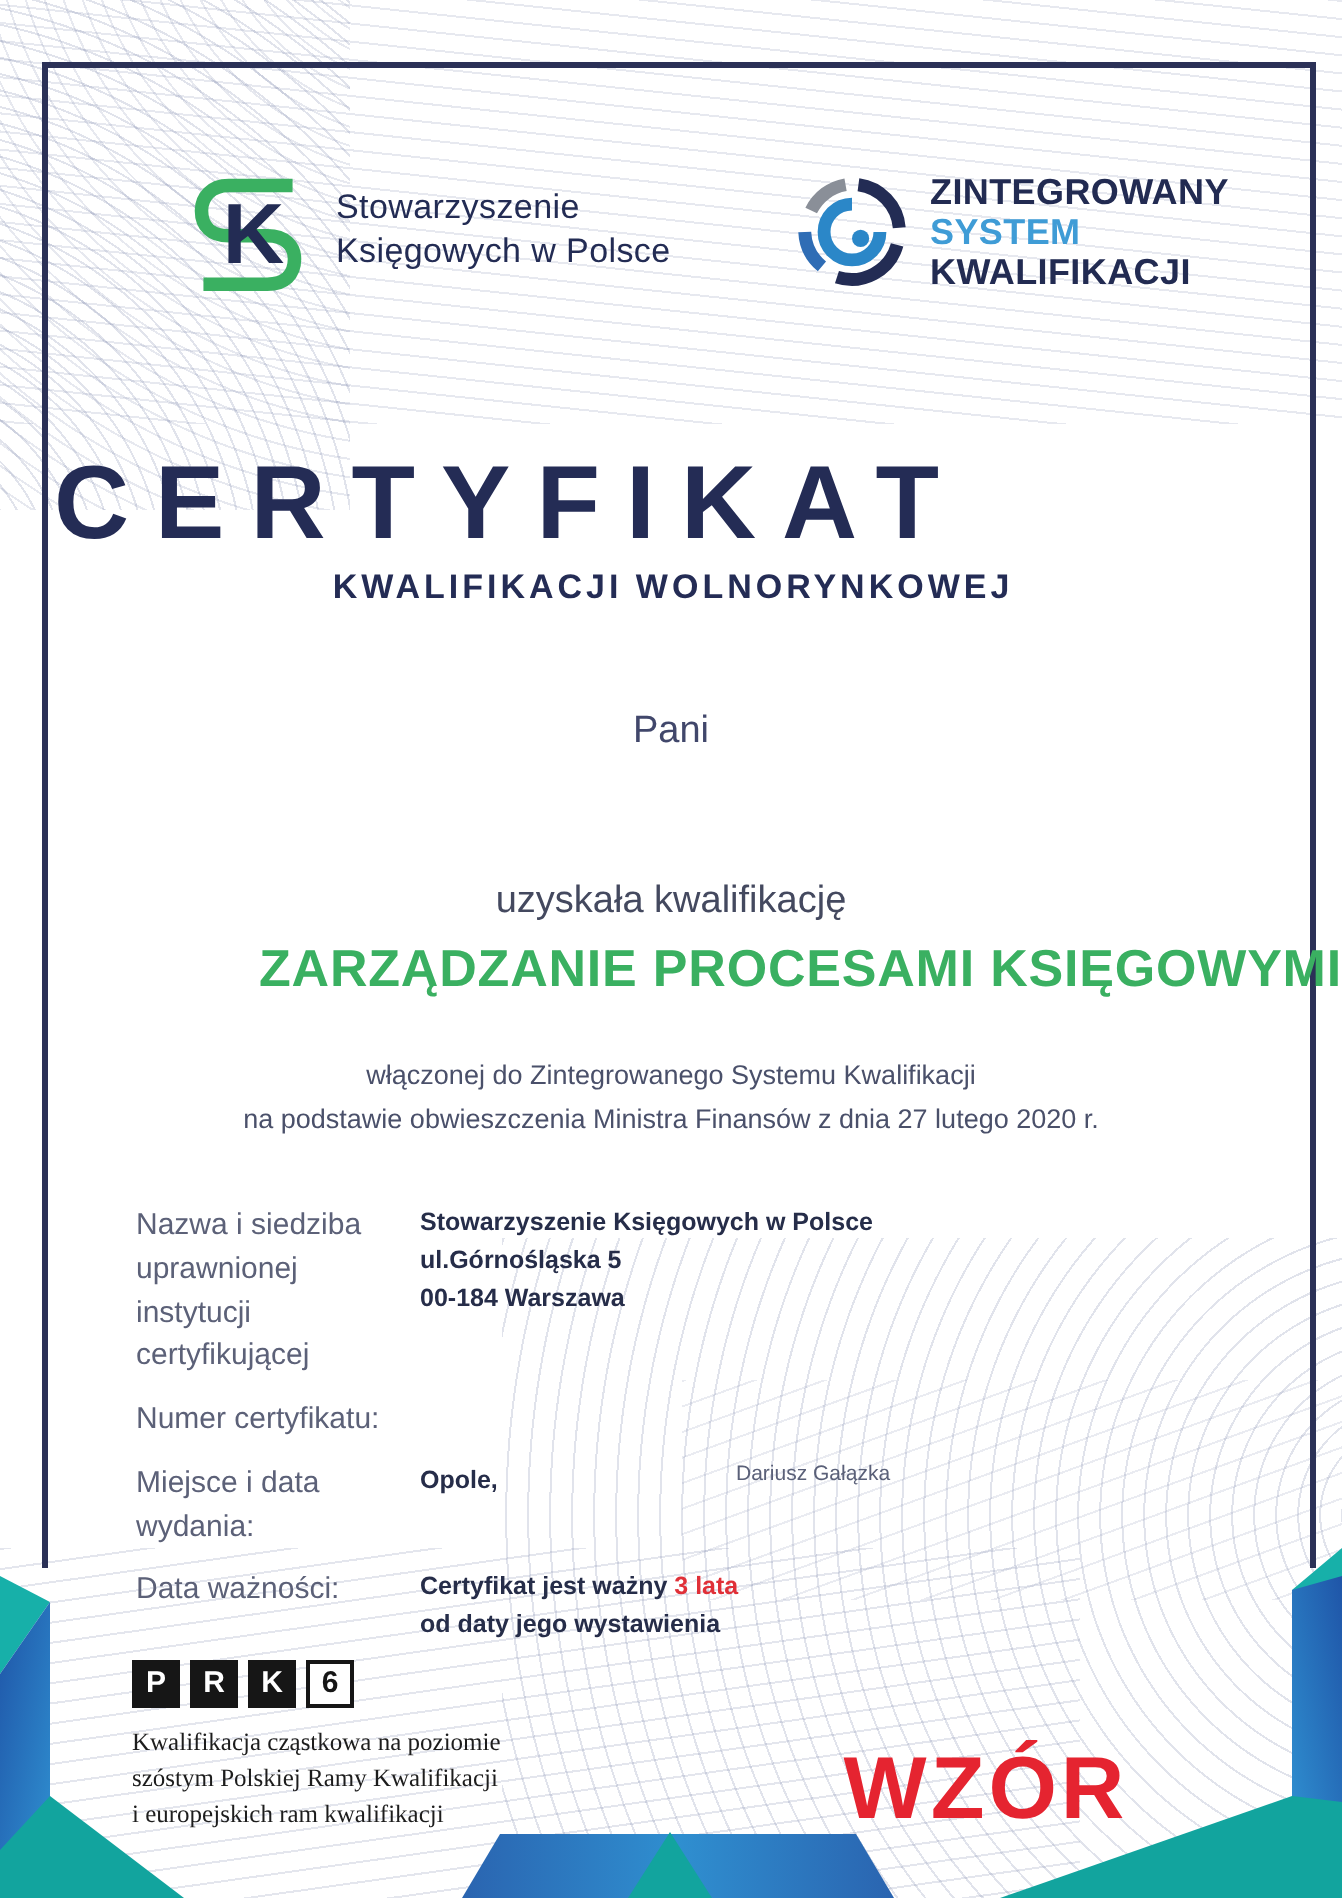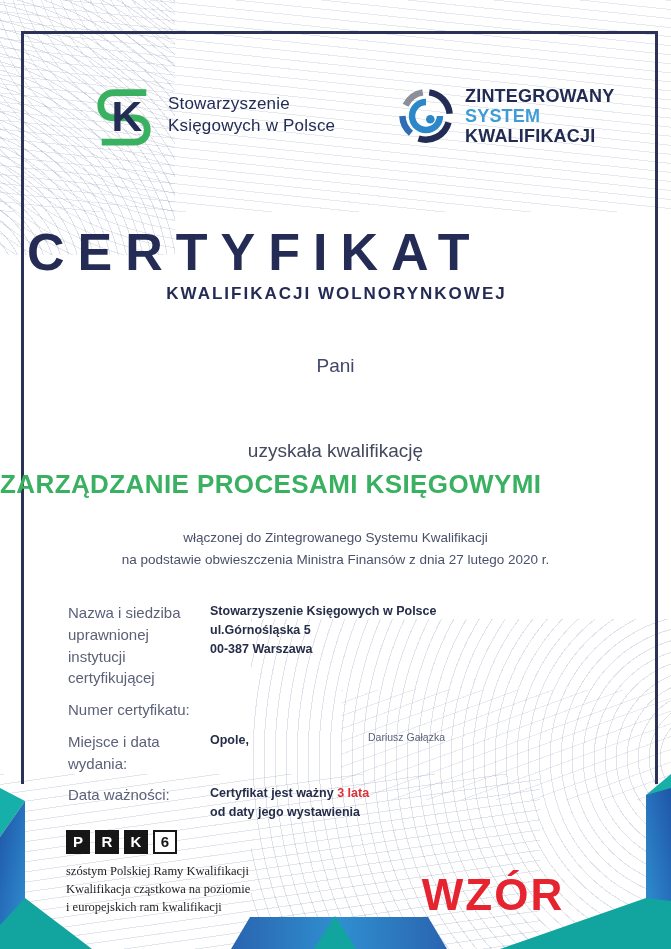--- a/index.html
+++ b/index.html
@@ -43,21 +43,21 @@
   .zsk-l2{color:#3f9cd6;}
   
   .title{position:absolute;left:0;right:0;top:222px;text-align:left;
     font-size:52px;font-weight:700;color:#242c55;letter-spacing:13px;padding-left:27px;}
   .subtitle{position:absolute;left:0;right:0;top:284px;text-align:center;
     font-size:17px;font-weight:700;color:#242c55;letter-spacing:2px;padding-left:2px;}
   .salutation{position:absolute;left:0;right:0;top:325px;text-align:center;
     font-size:19px;color:#41476b;margin-top:30px;}
   .intro{position:absolute;left:0;right:0;top:440px;text-align:center;
     font-size:19px;color:#44495f;}
-  .qual-name{position:absolute;left:0;right:0;top:469px;text-align:left;
+  .qual-name{position:absolute;left:0;right:0;top:469px;text-align:right;
     font-size:26px;font-weight:800;color:#3ab061;letter-spacing:.4px;}
   .legal{position:absolute;left:0;right:0;top:527px;text-align:center;
     font-size:13.5px;line-height:1.6;color:#4a506a;}
   
   .details{position:absolute;left:68px;top:602px;width:530px;}
   .detail-row{display:grid;grid-template-columns:142px auto;margin-bottom:10px;}
   .d-label{font-size:15px;line-height:1.45;color:#5c6178;}
   .d-value{font-size:12.5px;line-height:1.5;font-weight:700;color:#262d49;}
   .d-red{color:#e03038;}
   
@@ -163,21 +163,21 @@
 
   <div class="details">
     <div class="detail-row">
       <div class="d-label">
         <div>Nazwa i siedziba uprawnionej</div>
         <div>instytucji certyfikującej</div>
       </div>
       <div class="d-value">
         <div>Stowarzyszenie Księgowych w Polsce</div>
         <div>ul.Górnośląska 5</div>
-        <div>00-387 Warszawa</div>
+        <div>00-184 Warszawa</div>
       </div>
     </div>
     <div class="detail-row">
       <div class="d-label">Numer certyfikatu:</div>
       <div class="d-value"></div>
     </div>
     <div class="detail-row">
       <div class="d-label">Miejsce i data wydania:</div>
       <div class="d-value">Opole,</div>
     </div>
@@ -196,21 +196,21 @@
   </div>
 
   <div class="prk">
     <div class="prk-boxes">
       <div class="prk-box">P</div>
       <div class="prk-box">R</div>
       <div class="prk-box">K</div>
       <div class="prk-level">6</div>
     </div>
     <div class="prk-desc">
+      <div>Kwalifikacja cząstkowa na poziomie</div>
       <div>szóstym Polskiej Ramy Kwalifikacji</div>
-      <div>Kwalifikacja cząstkowa na poziomie</div>
       <div>i europejskich ram kwalifikacji</div>
     </div>
   </div>
 
   <div class="wzor">WZÓR</div>
 
 </div>
 
 </body></html>

